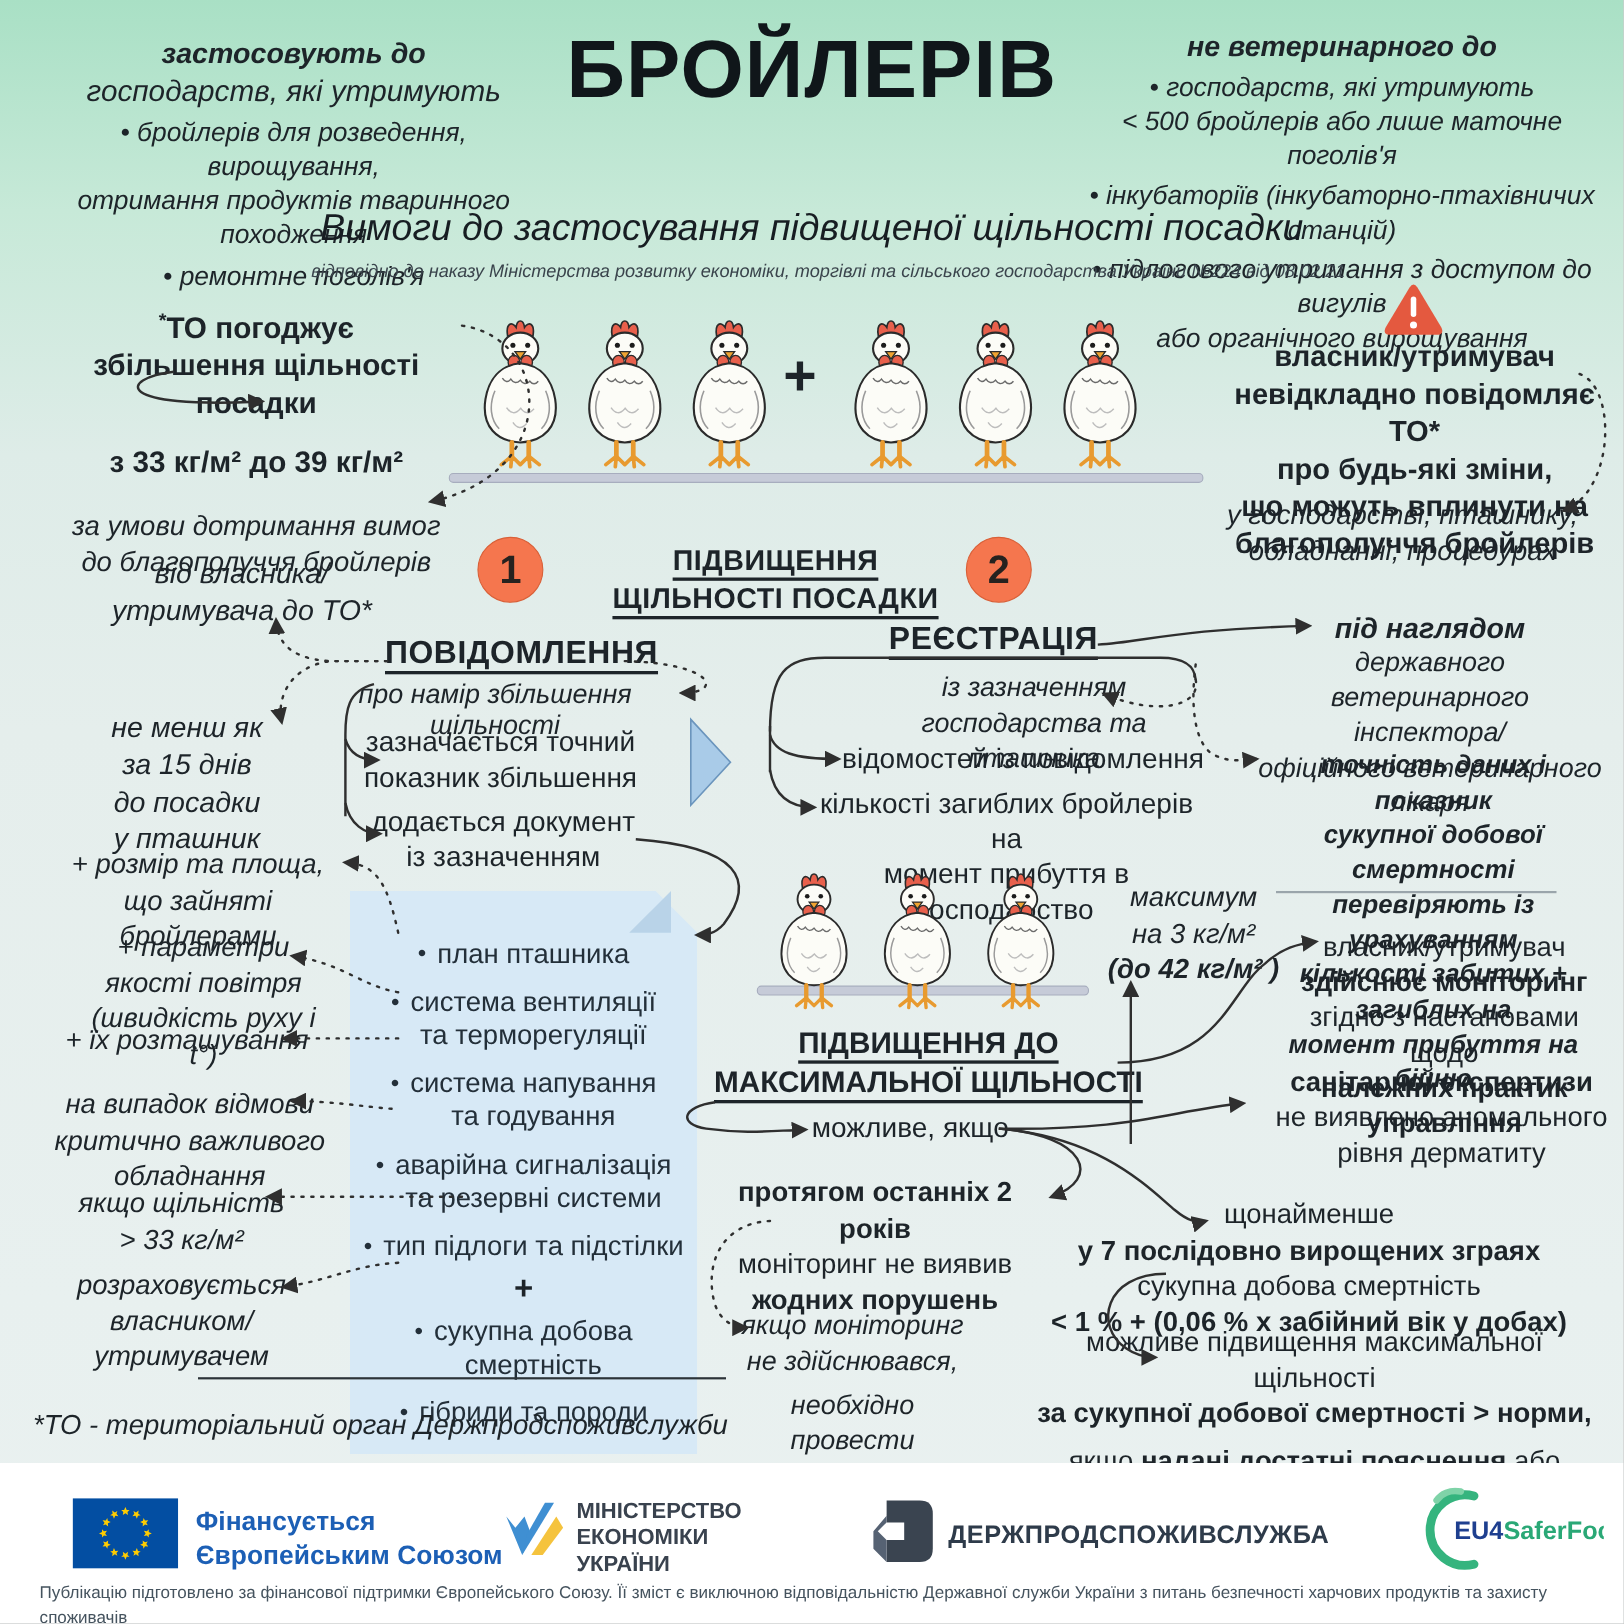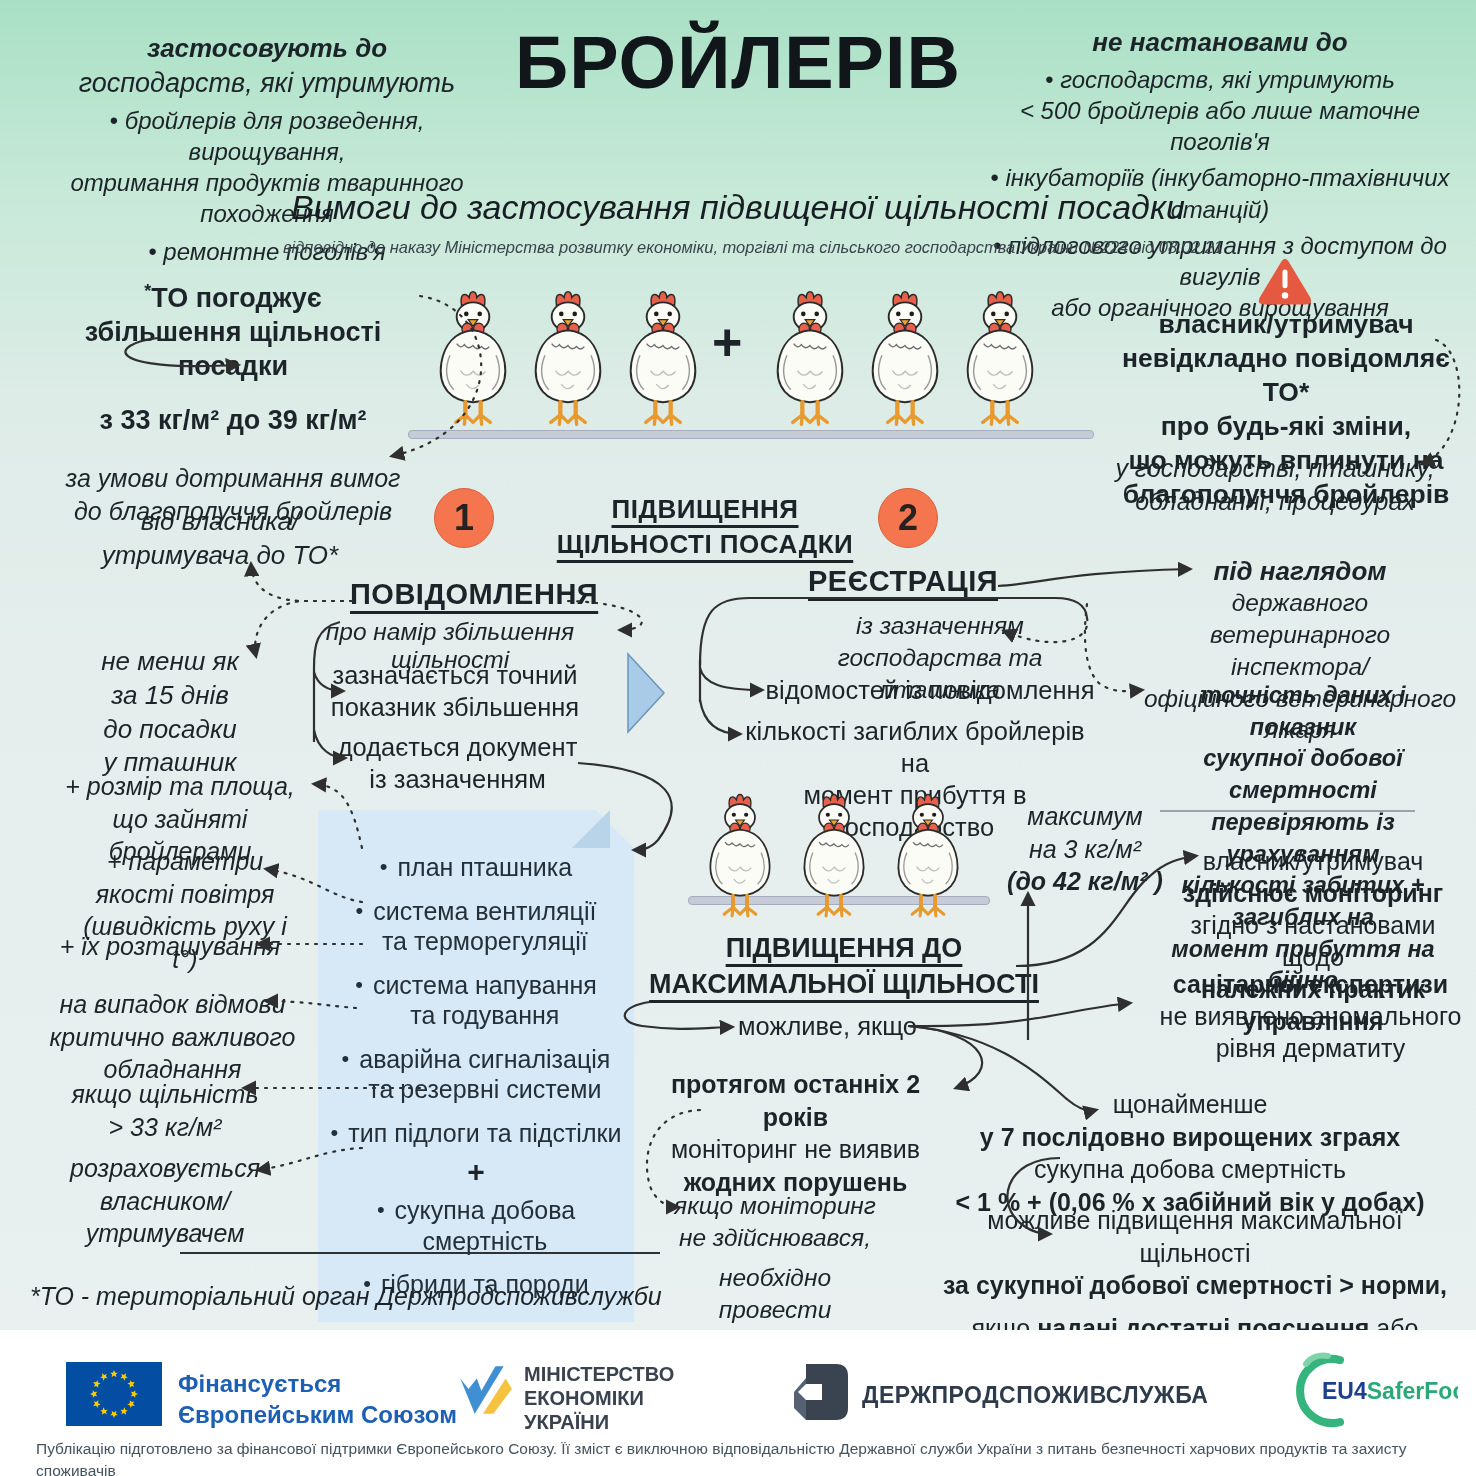--- a/index.html
+++ b/index.html
@@ -64,21 +64,21 @@
     <div class="it side-note pre" style="margin-top:4px">•  бройлерів для розведення, вирощування,
 отримання продуктів тваринного походження</div>
     <div class="it side-note pre" style="margin-top:6px">•  ремонтне поголів'я</div>
   </div>
 
   <div class="abs c" style="left:430px;top:24px;width:616px;">
     <div class="title-heavy">БРОЙЛЕРІВ</div>
   </div>
 
   <div class="abs c" style="left:980px;top:26px;width:480px;">
-    <div class="bi side-note" style="font-size:26px">не настановами до</div>
+    <div class="bi side-note" style="font-size:26px">не ветеринарного до</div>
     <div class="it side-note pre" style="margin-top:4px">• господарств, які утримують
 &lt; 500 бройлерів або лише маточне поголів'я</div>
     <div class="it side-note pre" style="margin-top:5px">• інкубаторіїв (інкубаторно-птахівничих станцій)</div>
     <div class="it side-note pre" style="margin-top:5px">• підлогового утримання з доступом до вигулів
 або органічного вирощування</div>
   </div>
 
   <div class="abs c it" style="left:0;top:188px;width:1476px;font-size:34px;color:#171d22;">Вимоги до застосування підвищеної щільності посадки</div>
   <div class="abs c it" style="left:0;top:238px;width:1464px;font-size:16.5px;color:#3a444c;padding-left:21px;">відповідно до наказу Міністерства розвитку економіки, торгівлі та сільського господарства України №224 від 08.02.21</div>
 

